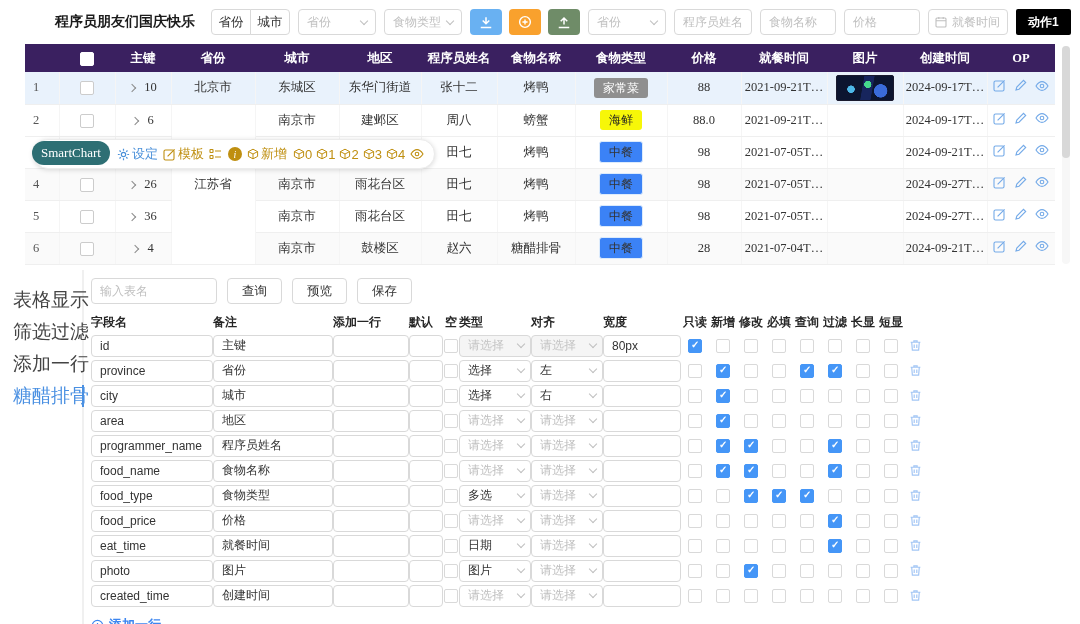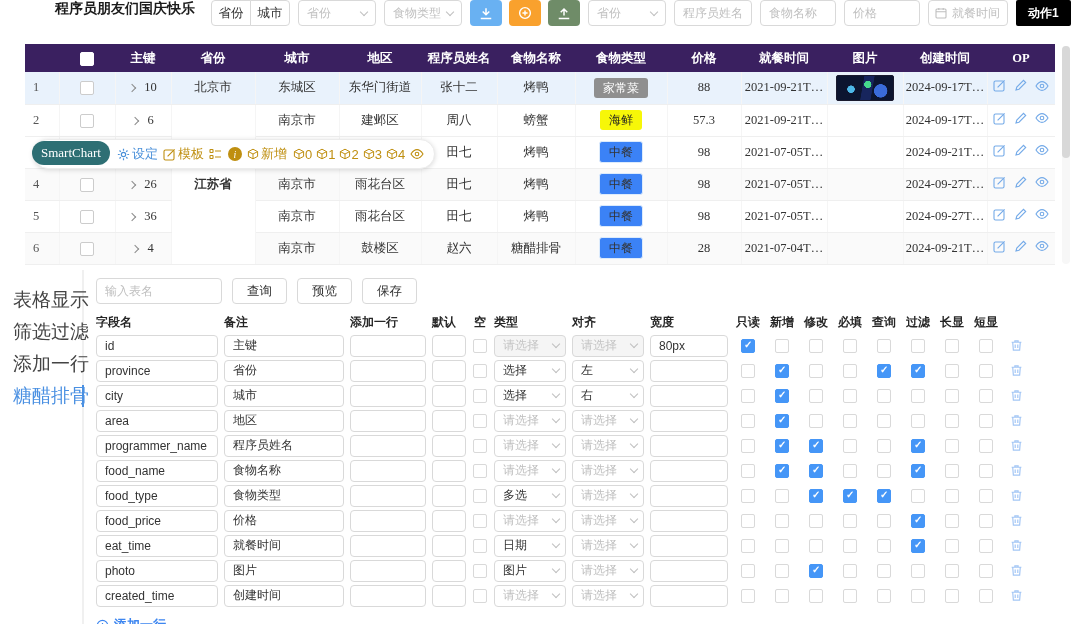--- a/index.html
+++ b/index.html
@@ -2,21 +2,21 @@
 <html><head>
 <meta charset="utf-8">
 <style>
   * { box-sizing: border-box; margin: 0; padding: 0; }
   html,body { width:1080px; height:624px; overflow:hidden; background:#fff;
     font-family:"Liberation Sans", sans-serif; }
 
   
   .card-top { position:relative; width:1080px; height:270px; background:#fff; }
 
-  .filter-bar { display:flex; align-items:flex-start; height:44px; padding-left:55px; font-size:12px; }
+  .filter-bar { display:flex; align-items:center; height:44px; padding-left:55px; font-size:12px; }
   .fb-title { font-size:14px; font-weight:700; color:#1b1b1b; width:128px; margin-right:28px; white-space:nowrap; }
   .seg { display:flex; }
   .seg button { width:40px; height:26px; background:#fff; border:1px solid #d9d9d9; font-size:12.5px; color:#333; cursor:pointer; }
   .seg button:first-child { border-radius:4px 0 0 4px; }
   .seg button:last-child { border-radius:0 4px 4px 0; margin-left:-1px; }
   .fsel { width:78px; height:26px; margin-left:8px; border:1px solid #d9d9d9; border-radius:4px;
     display:flex; align-items:center; justify-content:space-between; padding:0 8px; background:#fff; }
   .fsel .ph { color:#bfbfbf; white-space:nowrap; overflow:hidden; }
   .chev { width:6px; height:6px; border-right:1.3px solid #bfbfbf; border-bottom:1.3px solid #bfbfbf;
     transform:rotate(45deg); display:inline-block; flex:none; margin-top:-3px; }
@@ -35,21 +35,21 @@
 
   
   #dtable { position:absolute; left:25px; top:44px; border-collapse:collapse; table-layout:fixed;
     width:1030px; font-family:"Liberation Serif", serif; font-size:12.5px; color:#333; }
   #dtable th { background:#3a2060; color:#fff; font-weight:700; height:28px; font-size:12.5px; }
   #dtable td { height:32px; text-align:center; border-bottom:1px solid #efefef; border-right:1px solid #f5f5f5;
     overflow:hidden; white-space:nowrap; }
   #dtable td:last-child { border-right:none; }
   #dtable tr.rsel td { background:#e9f2fc; }
   #dtable tr.ralt td { background:#fafafa; }
-  #dtable td.merged { background:#fff !important; vertical-align:middle;font-weight:bold; }
+  #dtable td.merged { background:#fff !important; vertical-align:middle; }
   .ridx { text-align:left !important; padding-left:8px; color:#555; }
   .cb { display:inline-block; width:14px; height:14px; background:#fff; border:1px solid #ccc; border-radius:2px; vertical-align:middle; }
   .cb.hd { border:1px solid #fff; }
   .chevr { width:6px; height:6px; border-top:1.2px solid #8a8a8a; border-right:1.2px solid #8a8a8a;
     transform:rotate(45deg); display:inline-block; margin-right:9px; vertical-align:middle; }
   .badge { display:inline-block; padding:3px 9px; border-radius:3px; font-size:12px; line-height:1.2; }
   .b-gray { background:#8f8f8f; color:#fff; }
   .b-yellow { background:#f7f708; color:#222; }
   .b-blue { background:#3b82f6; color:#333; border:1px solid #dcebfc; }
   .thumb-img { width:58px; height:26px; margin:0 auto; border-radius:2px; border:1px solid #1a1a2e;
@@ -80,30 +80,30 @@
   .sc-eye { margin-left:5px; display:inline-flex; cursor:pointer; }
 
   
   .bottom { display:flex; height:354px; }
   .side { width:84px; border-right:2px solid #f0f0f0; padding-top:14px; flex:none; }
   .side-item { position:relative; height:32px; line-height:32px; padding-left:13px; font-size:19px;
     color:#444; cursor:pointer; white-space:nowrap; }
   .side-item.act { color:#4a90e2; }
   .side-item.act::after { content:""; position:absolute; right:-2px; top:5px; bottom:5px; width:2px; background:#4a90e2; }
 
-  .form { flex:1; padding:8px 0 0 12px; }
+  .form { flex:1; padding:8px 0 0 7px; }
   .ftool { display:flex; gap:10px; align-items:center; }
   .ftool input { width:126px; height:26px; border:1px solid #d9d9d9; border-radius:4px; padding:0 8px; font-size:12px; }
   .ftool input::placeholder { color:#bfbfbf; }
   .ftool button { height:26px; padding:0 14px; background:#fff; border:1px solid #d9d9d9; border-radius:4px;
     font-size:12.5px; color:#333; cursor:pointer; }
 
   .ghead, .grow { display:grid;
     grid-template-columns:122px 120px 76px 34px 16px 72px 72px 78px repeat(8,28px) 20px;
-    column-gap:6px; align-items:center; }
+    align-items:center; }
   .ghead { margin:10px 0 3px; font-size:12px; font-weight:600; color:#262626; }
   .ghead .ctr { text-align:center; }
   .grow { margin-bottom:2px; height:23px; }
   .grow input { width:100%; height:22px; border:1px solid #d9d9d9; border-radius:4px; padding:0 8px; font-size:12px; color:#333; }
   .sel2 { height:22px; border:1px solid #d9d9d9; border-radius:4px; background:#fff; font-size:12px; color:#333;
     display:flex; align-items:center; justify-content:space-between; padding:0 6px 0 8px; cursor:pointer; }
   .sel2 .t { white-space:nowrap; overflow:hidden; }
   .sel2 .t.ph { color:#bfbfbf; }
   .sel2.dis { background:#f5f5f5; }
   .sel2.dis .t { color:#c4c4c4; }
@@ -233,21 +233,21 @@
           <tr class="">
             <td class="ridx">2</td>
             <td><span class="cb"></span></td>
             <td><i class="chevr"></i><span>6</span></td>
             <td class="merged" rowspan="5">江苏省</td>
             <td>南京市</td>
             <td>建邺区</td>
             <td>周八</td>
             <td>螃蟹</td>
             <td><span class="badge b-yellow">海鲜</span></td>
-            <td>57.3</td>
+            <td>88.0</td>
             <td>2021-09-21T…</td>
             <td></td>
             <td>2024-09-17T…</td>
             <td><span class="op-i"><svg width="13" height="13" viewBox="0 0 13 13" fill="none" stroke="currentColor" stroke-width="1.1">
                   <rect x="1" y="2" width="10" height="10" rx="1.5"></rect>
                   <path d="m4.6 8.4 7-7"></path>
                 </svg></span><span class="op-i"><svg width="13" height="13" viewBox="0 0 13 13" fill="none" stroke="currentColor" stroke-width="1.1">
                   <path d="m2 11 .8-3L9.5 1.3l2.2 2.2L5 10.2 2 11Z"></path>
                 </svg></span><span class="op-i"><svg width="14" height="12" viewBox="0 0 14 12" fill="none" stroke="currentColor" stroke-width="1.1">
                   <path d="M1 6c2-3.2 4-4.4 6-4.4S11 2.8 13 6c-2 3.2-4 4.4-6 4.4S3 9.2 1 6Z"></path>

